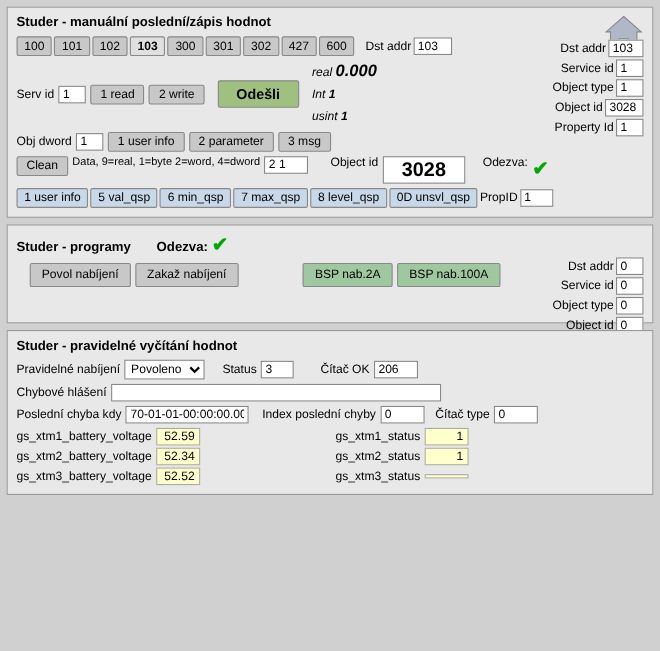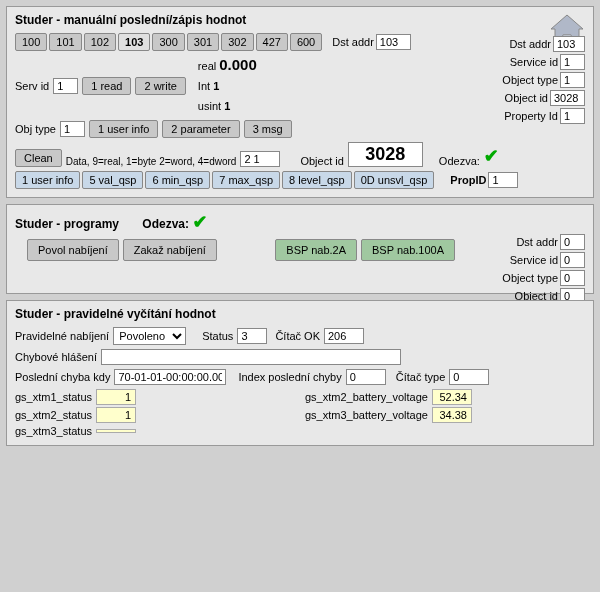--- a/index.html
+++ b/index.html
@@ -108,20 +108,21 @@
       position: absolute;
       right: 8px;
       top: 4px;
       width: 36px;
       height: 36px;
     }
     
     .values-display {
       font-size: 11px;
       line-height: 20px;
+      font-style: italic;
     }
     .values-display .real-val {
       font-size: 15px;
       font-weight: bold;
     }
     
     .checkmark {
       color: #00aa00;
       font-size: 18px;
       font-weight: bold;
@@ -235,62 +236,63 @@
       <div class="addr-tab">600</div>
       <span style="margin-left:8px;">Dst addr</span>
       <input type="text" class="dst-addr-input" value="103" style="">
     </div>
 
     <div class="row">
       <span>Serv id</span>
       <input type="text" class="serv-id-input" value="1" style="">
       <div class="btn">1 read</div>
       <div class="btn">2 write</div>
+      <div class="btn-green" style="margin-left:8px;">Odešli</div>
       <div class="values-display" style="margin-left:8px;">
         <div>
           <span>real</span>
           <span class="real-val">0.000</span>
         </div>
         <div>
           <span>Int</span>
           <strong>1</strong>
         </div>
         <div>
           <span>usint</span>
           <strong>1</strong>
         </div>
       </div>
     </div>
 
     <div class="row">
-      <span>Obj type</span>
+      <span>Obj dword</span>
       <input type="text" class="serv-id-input" value="1" style="">
       <div class="btn">1 user info</div>
       <div class="btn">2 parameter</div>
       <div class="btn">3 msg</div>
     </div>
 
-    <div class="row" style="align-items:flex-end;">
+    <div class="row" style="align-items:flex-start;">
       <div class="btn">Clean</div>
       <span style="font-size:10px;">Data, 9=real, 1=byte 2=word, 4=dword</span>
       <input type="text" style="width: 40px;" value="2 1">
       <span style="margin-left:16px;">Object id</span>
       <input type="text" style="width: 75px; font-size: 18px; font-weight: bold; text-align: center;" value="3028">
       <span style="margin-left:12px;">Odezva:</span>
       <span class="checkmark">✔</span>
     </div>
 
     <div class="tabs-row">
       <div class="btn-tab">1 user info</div>
       <div class="btn-tab">5 val_qsp</div>
       <div class="btn-tab">6 min_qsp</div>
       <div class="btn-tab">7 max_qsp</div>
       <div class="btn-tab">8 level_qsp</div>
       <div class="btn-tab">0D unsvl_qsp</div>
-      <span style="margin-left:14px;font-weight:bold;">PropID</span>
+      <span style="margin-left:0;">PropID</span>
       <input type="text" class="prop-input" value="1" style="">
     </div>
 
     <div class="right-info">
       <div class="info-row">
         <span>Dst addr</span>
         <input type="text" style="width: 32px;" value="103">
       </div>
       <div class="info-row">
         <span>Service id</span>
@@ -354,57 +356,61 @@
     <div class="panel-title">Studer - pravidelné vyčítání hodnot</div>
 
     <div class="row">
       <span>Pravidelné nabíjení</span>
       <select>
         <option>Povoleno</option>
         <option>Zakázáno</option>
       </select>
       <span style="margin-left:12px;">Status</span>
       <input type="text" class="status-input" value="3" style="">
-      <span style="margin-left:4px;">Čítač OK</span>
+      <span style="margin-left:20px;">Čítač OK</span>
       <input type="text" class="citac-input" value="206" style="">
     </div>
 
     <div class="row">
       <span>Chybové hlášení</span>
       <input type="text" class="error-input" value="" style="">
     </div>
 
     <div class="row">
       <span>Poslední chyba kdy</span>
       <input type="text" class="date-input" value="70-01-01-00:00:00.000" style="">
       <span style="margin-left:8px;">Index poslední chyby</span>
       <input type="text" class="index-input" value="0" style="">
       <span style="margin-left:6px;">Čítač type</span>
       <input type="text" class="index-input" value="0" style="">
     </div>
 
     <div class="data-grid">
 
       <div class="data-item">
+        <label>gs_xtm1_battery_voltage</label>
+        <div class="data-val-box">52.59</div>
+      </div>
+      <div class="data-item">
         <label>gs_xtm1_status</label>
         <div class="data-val-box">1</div>
       </div>
 
       <div class="data-item">
         <label>gs_xtm2_battery_voltage</label>
         <div class="data-val-box">52.34</div>
       </div>
       <div class="data-item">
         <label>gs_xtm2_status</label>
         <div class="data-val-box">1</div>
       </div>
 
       <div class="data-item">
         <label>gs_xtm3_battery_voltage</label>
-        <div class="data-val-box">34.38</div>
+        <div class="data-val-box">52.52</div>
       </div>
       <div class="data-item">
         <label>gs_xtm3_status</label>
         <div class="data-val-box"></div>
       </div>
     </div>
   </div>
 
 </div>
 

